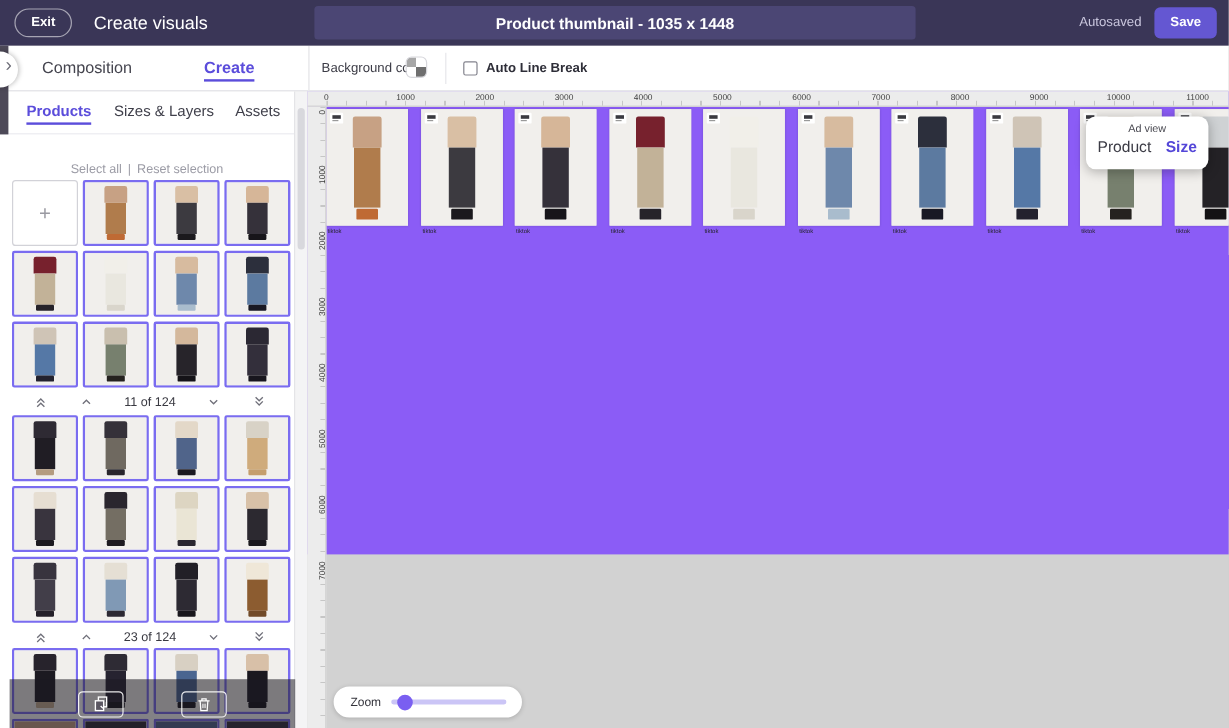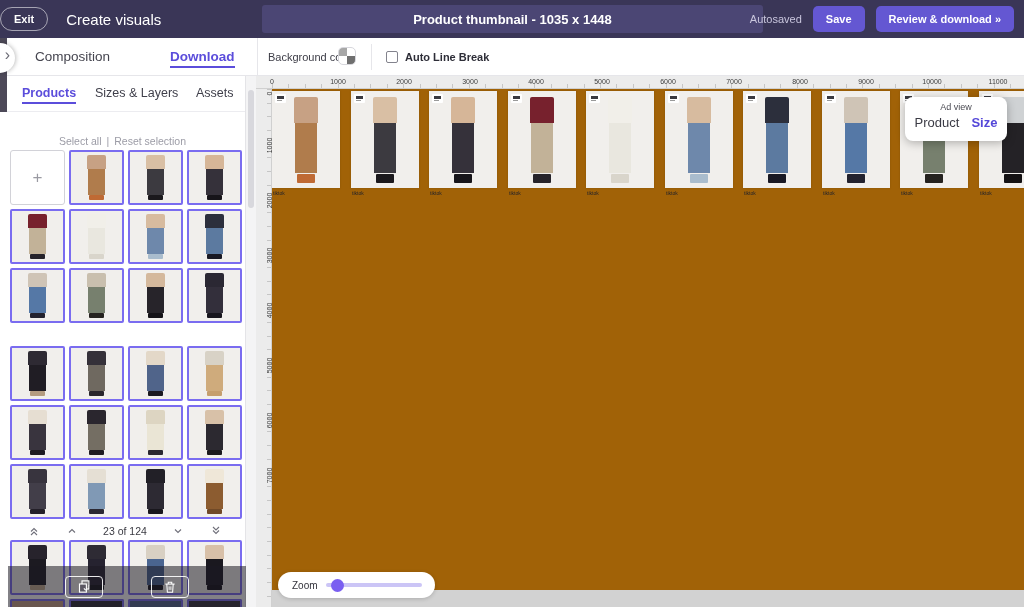--- a/index.html
+++ b/index.html
@@ -1,21 +1,21 @@
 <!DOCTYPE html>
 <html><head>
 <meta charset="utf-8">
 <style>
   * { margin:0; padding:0; box-sizing:border-box; }
   html,body { width:1024px; height:607px; overflow:hidden; }
   body { position:relative; font-family:"Liberation Sans", sans-serif; background:#d2d2d2; }
 
   
   .topbar { position:absolute; left:0; top:0; width:1024px; height:38px; background:#3a3657; display:flex; align-items:center; z-index:30; }
-  .exit-btn { padding:5px 13px; border:1.5px solid rgba(255,255,255,.55); border-radius:12px; color:#fff; font-size:11px; font-weight:bold; background:transparent; cursor:pointer; }
+  .exit-btn { margin-left:12px; padding:5px 13px; border:1.5px solid rgba(255,255,255,.55); border-radius:12px; color:#fff; font-size:11px; font-weight:bold; background:transparent; cursor:pointer; }
   .app-title { margin-left:18px; color:#fff; font-size:15px; }
   .doc-titlebar { position:absolute; left:262px; top:5px; width:501px; height:28px; background:#4b4674; border-radius:3px; display:flex; align-items:center; justify-content:center; color:#fff; font-size:13px; font-weight:bold; }
   .topbar-right { position:absolute; right:10px; top:0; height:38px; display:flex; align-items:center; gap:11px; }
   .autosaved { color:#c9c6dd; font-size:11px; }
   .pbtn { background:#6457d2; border:none; color:#fff; font-size:11px; font-weight:bold; border-radius:5px; padding:7px 13px; cursor:pointer; }
 
   
   .tabs-row { position:absolute; left:0; top:38px; width:257px; height:38px; background:#fff; border-bottom:1px solid #e6e6ea; z-index:20; }
   .tab { position:absolute; top:11px; font-size:13.5px; color:#45454f; cursor:pointer; }
   .tab.active { color:#5b4ddb; font-weight:bold; border-bottom:2px solid #5b4ddb; padding-bottom:2px; }
@@ -58,21 +58,21 @@
   .cell-partial div { width:100%; height:100%; }
 
   .hover-overlay { position:absolute; left:8px; top:490px; width:238px; height:41px; background:rgba(28,25,34,.55); z-index:12; display:flex; align-items:center; justify-content:center; gap:48px; }
   .ov-btn { width:38px; height:22px; border:1.5px solid rgba(255,255,255,.9); border-radius:4px; display:flex; align-items:center; justify-content:center; cursor:pointer; }
 
   
   .scroll-strip { position:absolute; left:245px; top:76px; width:11px; height:531px; background:#f4f4f5; border-left:1px solid #e4e4e7; z-index:9; }
   .scroll-thumb { position:absolute; left:2px; top:14px; width:6px; height:118px; border-radius:3px; background:#d8d8dd; cursor:pointer; }
 
   
-  .canvas-area { position:absolute; left:256px; top:76px; width:768px; height:514px; background:#a16207; }
+  .canvas-area { position:absolute; left:256px; top:76px; width:768px; height:386px; background:#8b5cf6; }
   .h-ruler { position:absolute; left:0; top:0; width:768px; height:13px; background:#ececec; border-bottom:1px solid #d0d0d0; }
   .h-ticks { position:absolute; left:16px; right:0; bottom:0; height:4px; background:repeating-linear-gradient(to right,#c6c6c6 0 1px,transparent 1px 16.4px); }
   .h-lab { position:absolute; top:2px; font-size:7px; color:#3c3c3c; transform:translateX(-50%); }
   .v-ruler { position:absolute; left:0; top:13px; width:16px; height:518px; background:#ececec; border-right:1px solid #d0d0d0; }
   .v-ticks { position:absolute; top:0; bottom:0; right:0; width:4px; background:repeating-linear-gradient(to bottom,#c6c6c6 0 1px,transparent 1px 13.7px); }
   .v-lab { position:absolute; left:1px; font-size:7px; color:#3c3c3c; transform:rotate(-90deg); transform-origin:center; width:24px; text-align:center; }
   .canvas-content { position:absolute; left:16px; top:13px; width:752px; height:518px; overflow:hidden; }
 
   .card { position:absolute; top:2px; width:68px; height:97px; background:#f2f0ed; box-shadow:0 0 2px rgba(0,0,0,.15); cursor:pointer; }
   .card .pk-top { left:32%; top:6%; width:36%; height:27%; }
@@ -103,27 +103,26 @@
 
 <div class="topbar">
   <button class="exit-btn">Exit</button>
   <div class="app-title">Create visuals</div>
   <div class="doc-titlebar">
     <span>Product thumbnail - 1035 x 1448</span>
   </div>
   <div class="topbar-right">
     <span class="autosaved">Autosaved</span>
     <button class="pbtn">Save</button>
-    <button class="pbtn">Review &amp; download »</button>
   </div>
 </div>
 
 <div class="tabs-row">
   <div class="tab" style="left:35px">Composition</div>
-  <div class="tab active" style="left:170px">Download</div>
+  <div class="tab active" style="left:170px">Create</div>
 </div>
 <div class="canvas-toolbar">
   <div class="bg-color-label">Background color</div>
   <div class="bg-swatch"></div>
   <div class="toolbar-divider"></div>
   <div class="alb-check"></div>
   <div class="alb-label">Auto Line Break</div>
 </div>
 <div class="left-sliver"></div>
 <div class="collapse-handle">
@@ -214,20 +213,37 @@
       </div>
       <div class="cell sel">
         <div class="pimg">
           <div class="pk-top" style="background: rgb(43, 40, 51);"></div>
           <div class="pk-bot" style="background: rgb(51, 47, 59);"></div>
           <div class="pk-sh" style="background: rgb(24, 22, 30);"></div>
         </div>
       </div>
     </div>
 
+  <div class="pager" style="top:250px">
+    <svg width="12" height="12" viewBox="0 0 24 24">
+        <path d="M6 13l6-6 6 6" fill="none" stroke="#70707a" stroke-width="2.2"></path>
+        <path d="M6 20l6-6 6 6" fill="none" stroke="#70707a" stroke-width="2.2"></path>
+      </svg>
+    <svg width="12" height="12" viewBox="0 0 24 24">
+        <path d="M6 15l6-6 6 6" fill="none" stroke="#70707a" stroke-width="2.2"></path>
+      </svg>
+    <span class="pager-label">11 of 124</span>
+    <svg width="12" height="12" viewBox="0 0 24 24">
+        <path d="M6 9l6 6 6-6" fill="none" stroke="#70707a" stroke-width="2.2"></path>
+      </svg>
+    <svg width="12" height="12" viewBox="0 0 24 24">
+        <path d="M6 11l6 6 6-6" fill="none" stroke="#70707a" stroke-width="2.2"></path>
+        <path d="M6 4l6 6 6-6" fill="none" stroke="#70707a" stroke-width="2.2"></path>
+      </svg>
+  </div>
 
   <div class="pgrid" id="grid-b" style="top:270px">
       <div class="cell sel">
         <div class="pimg">
           <div class="pk-top" style="background: rgb(46, 42, 51);"></div>
           <div class="pk-bot" style="background: rgb(32, 29, 36);"></div>
           <div class="pk-sh" style="background: rgb(180, 156, 128);"></div>
         </div>
       </div>
       <div class="cell sel">

